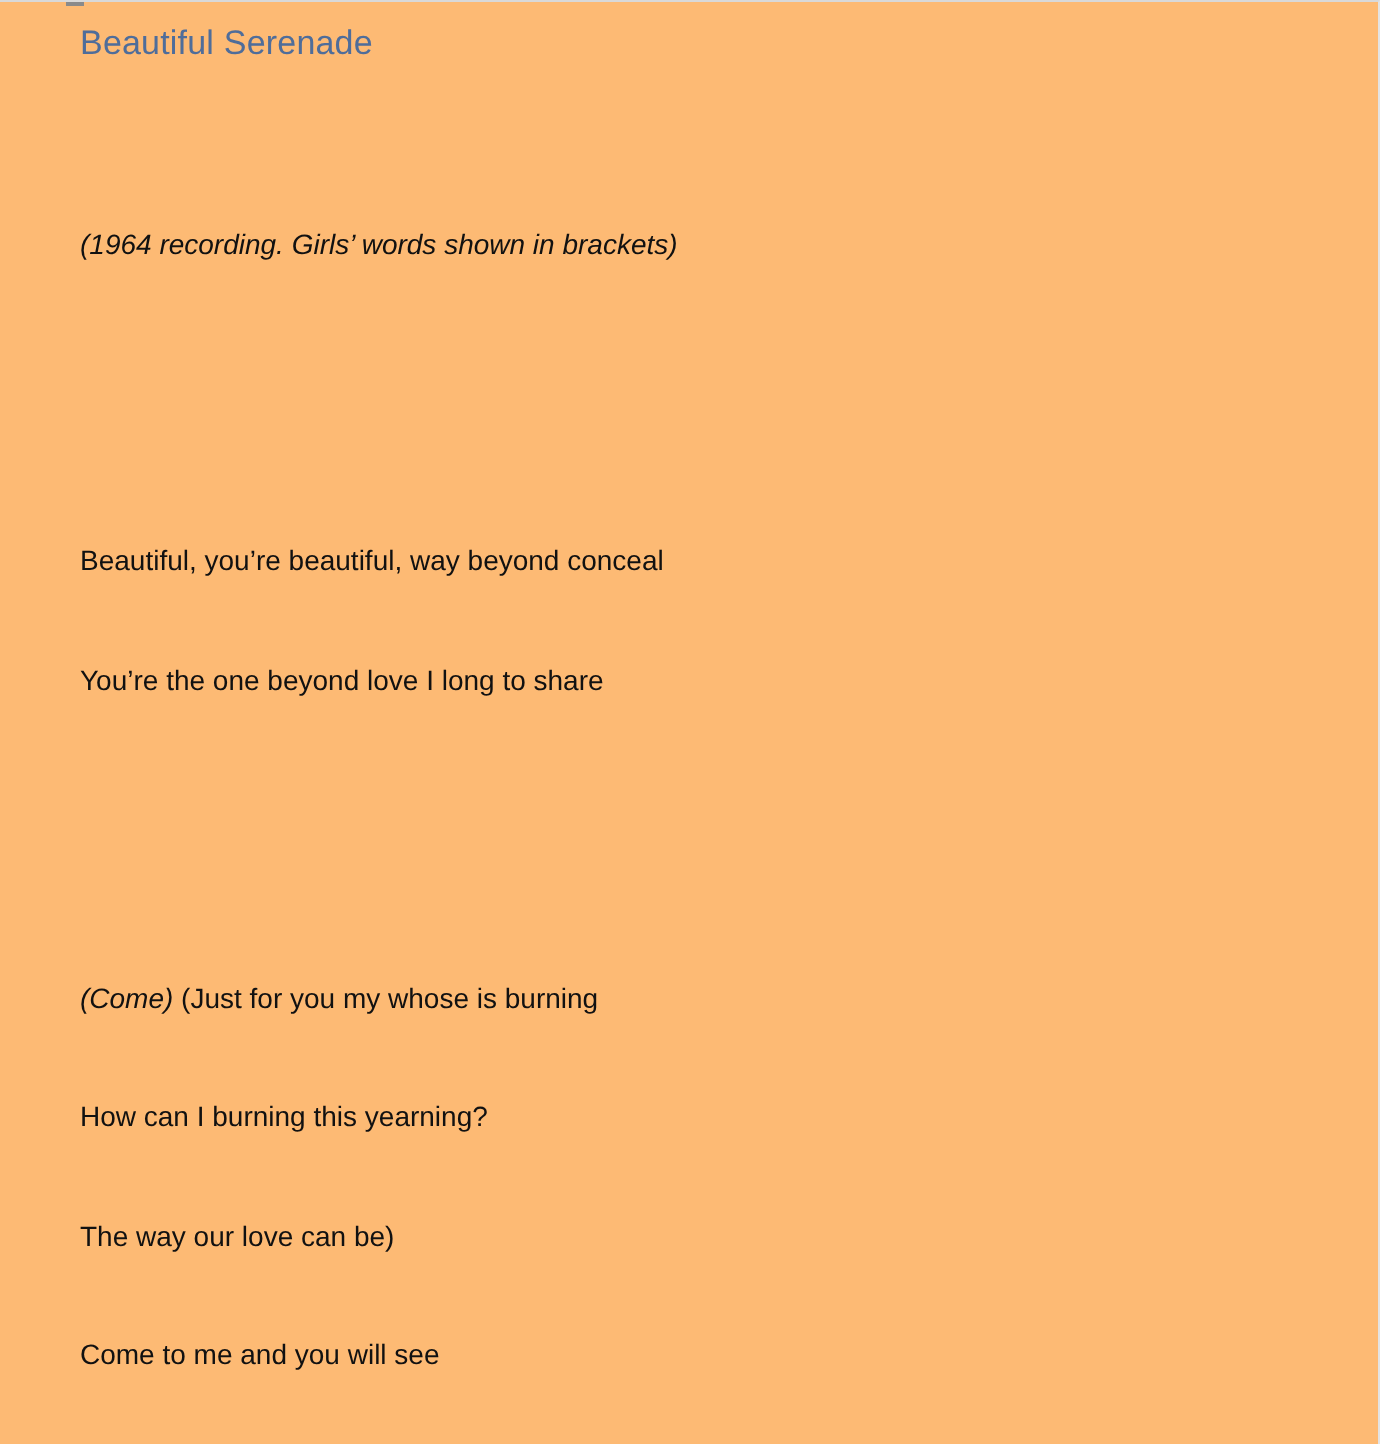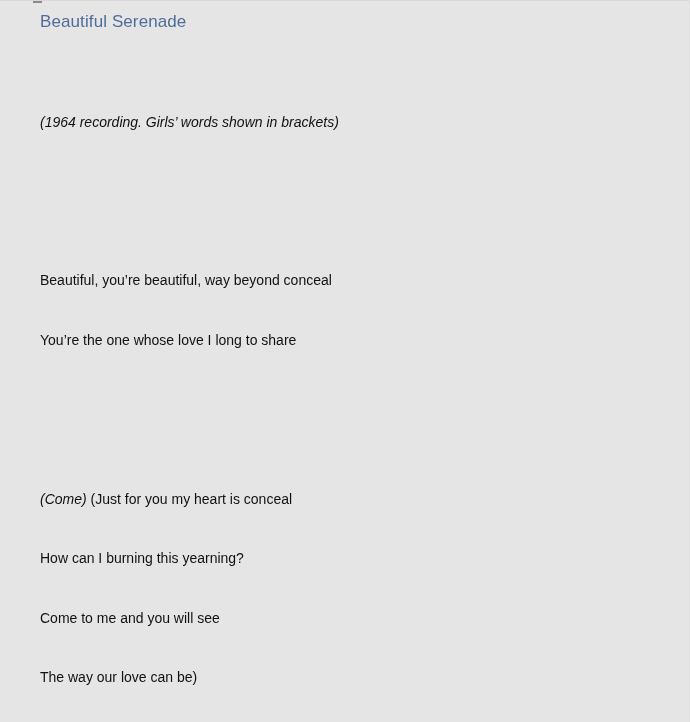--- a/index.html
+++ b/index.html
@@ -1,20 +1,20 @@
 <!DOCTYPE html>
 <html><head>
 <meta charset="utf-8">
 <style>
   html, body { margin: 0; padding: 0; background: #ffffff; }
   body { width: 691px; height: 722px; overflow: hidden; position: relative; }
   .page {
     position: absolute; left: 0; top: 0; width: 689px; height: 722px;
     border-top: 1px solid #d9d9d9; border-right: 1px solid #e3e3e3;
-    background: #e5e5e5;
+    background: #fdba74;
   }
   .corner-mark { position: absolute; left: 33px; top: 0; width: 9px; height: 2px; background: #8a8a8a; }
   .title {
     position: absolute; left: 40px; top: 11px;
     font-family: "Liberation Sans", sans-serif; font-size: 17px;
     color: #4f6d9a; letter-spacing: 0.1px;
   }
   .body-text {
     position: absolute; left: 40px; top: 72px;
     font-family: "Liberation Sans", sans-serif; font-size: 14px;
@@ -30,28 +30,28 @@
 <div class="page">
   <div class="corner-mark"></div>
   <div class="title">Beautiful Serenade</div>
 
   <div class="body-text">
     <div class="line i">(1964 recording. Girls’ words shown in brackets)</div>
     <div class="blank"></div>
 
     
     <div class="line"><span class="i"></span><span>Beautiful, you’re beautiful, way beyond conceal</span></div>
-    <div class="line"><span class="i"></span><span>You’re the one whose love I long to share</span></div>
+    <div class="line"><span class="i"></span><span>You’re the one beyond love I long to share</span></div>
     <div class="blank"></div>
 
     
-    <div class="line"><span class="i">(Come)</span><span> (Just for you my heart is conceal</span></div>
+    <div class="line"><span class="i">(Come)</span><span> (Just for you my whose is burning</span></div>
     <div class="line"><span class="i"></span><span>How can I burning this yearning?</span></div>
+    <div class="line"><span class="i"></span><span>The way our love can be)</span></div>
     <div class="line"><span class="i"></span><span>Come to me and you will see</span></div>
-    <div class="line"><span class="i"></span><span>The way our love can be)</span></div>
     
 
     
     
     
     
 
     
     
     

